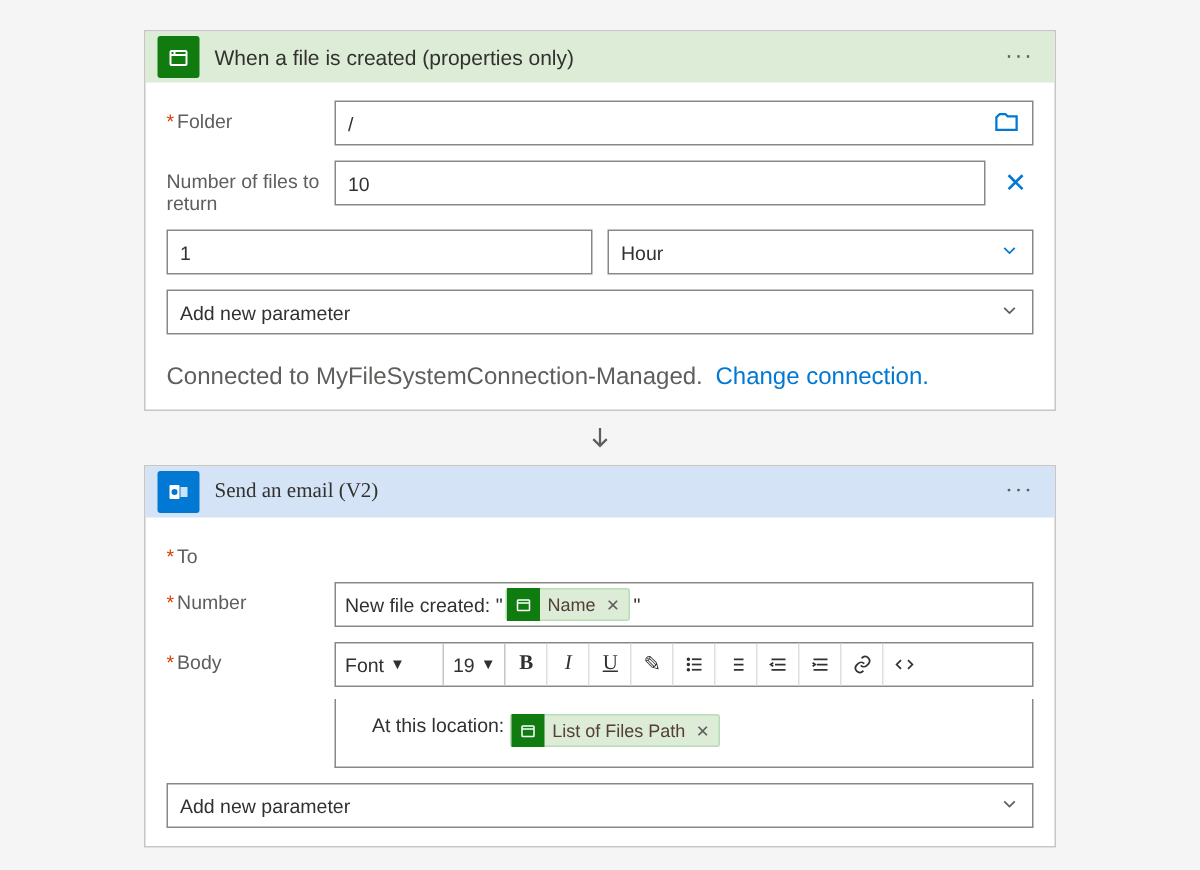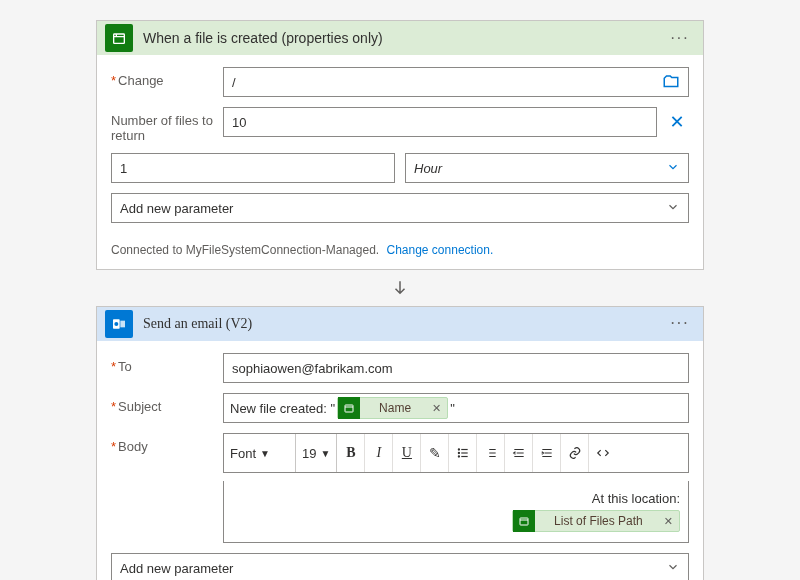--- a/index.html
+++ b/index.html
@@ -53,53 +53,53 @@
     font-size: 13px;
   }
   .input.with-icon { justify-content: space-between; }
   .icon-btn { width: 18px; height: 18px; display:flex; align-items:center; justify-content:center; color:#0078d4; cursor:pointer; flex-shrink:0; }
   .x-btn { width: 24px; color:#0078d4; cursor:pointer; font-size: 18px; text-align:center; }
   .section-label { color:#605e5c; margin: 8px 0 6px 0; }
   .two-col { display:flex; gap:10px; margin-bottom:10px; }
   .two-col .input { flex:1; }
   .select {
     flex:1; height:30px; border:1px solid #8a8886; background:#fff; padding:0 8px;
-    display:flex; align-items:center; justify-content:space-between; cursor:pointer;font-style:italic;
+    display:flex; align-items:center; justify-content:space-between; cursor:pointer;
   }
   .chev { color:#0078d4; }
   .add-param {
     height:30px; border:1px solid #8a8886; background:#fff; width:100%;
     display:flex; align-items:center; justify-content:space-between; padding:0 8px; cursor:pointer;gap:43px;
   }
   .footer {
-    padding: 8px 14px 12px; color:#605e5c; font-size: 12px;
+    padding: 8px 14px 12px; color:#605e5c; font-size: 16px;
   }
   .footer a { color:#0078d4; text-decoration:none; margin-left: 4px; }
   .token {
     display:inline-flex; align-items:center; height:22px; padding:0 6px 0 0;
     background:#dcecd6; border:1px solid #b8ddb4; border-radius:2px;
-    font-size:12px; color:#533f33; gap:19px; vertical-align:middle;
+    font-size:12px; color:#533f33; gap:5px; vertical-align:middle;
   }
   .token .tk-icon { width:22px; height:22px; background:#107c10; display:flex; align-items:center; justify-content:center; }
   .token .tk-icon svg { width:12px; height:12px; }
   .token .tk-x { color:#605e5c; font-size:11px; cursor:pointer; margin-left:2px; }
   .rich-input {
     flex:1; border:1px solid #8a8886; padding:3px 6px; min-height:30px;
     display:flex; align-items:center; flex-wrap:wrap; gap:2px; font-size:13px;
   }
   .toolbar {
-    border:1px solid #8a8886; height:40px; display:flex; align-items:stretch;
+    border:1px solid #8a8886; height:30px; display:flex; align-items:stretch;
   }
   .tb-sel { display:flex; align-items:center; padding:0 6px; gap:4px; border-right:1px solid #c8c6c4; cursor:pointer; }
   .tb-sel.font { min-width:72px; }
   .tb-btn { width:28px; display:flex; align-items:center; justify-content:center; border-right:1px solid #e1dfdd; cursor:pointer; font-family:serif; font-size:14px;}
   .tb-btn:last-child{border-right:none;}
   .body-edit {
-    border:1px solid #8a8886; border-top:none; padding:10px 8px; min-height:46px;
-    display:flex; align-items:flex-end; gap:4px; flex-wrap:wrap; font-size:13px;flex-direction:column;
+    border:1px solid #8a8886; border-top:none; padding:10px 24px; min-height:46px;
+    display:flex; align-items:flex-start; gap:4px; flex-wrap:wrap; font-size:13px;
   }
   .caret-down { font-size:10px; color:#323130; }
 </style>
 </head>
 <body>
 
 <div class="canvas">
 
   <div class="card">
     <div class="card-header green">
@@ -107,21 +107,21 @@
         <svg viewBox="0 0 24 24" fill="none" stroke="#fff" stroke-width="2">
             <rect x="4" y="6" width="16" height="14" rx="1"></rect>
             <path d="M4 10h16M8 6v4"></path>
           </svg>
       </div>
       <div class="hdr-title">When a file is created (properties only)</div>
       <div class="hdr-menu">···</div>
     </div>
     <div class="card-body">
       <div class="row">
-        <div class="label req">Change</div>
+        <div class="label req">Folder</div>
         <div class="field">
           <div class="input with-icon">
             <span>/</span>
             <span class="icon-btn">
               <svg viewBox="0 0 24 24" fill="none" stroke="#0078d4" stroke-width="2">
                   <path d="M3 7l3-3h5l2 2h8v12H3z"></path>
                 </svg>
             </span>
           </div>
         </div>
@@ -177,28 +177,23 @@
             <rect x="5" y="9" width="6" height="6" rx="3" fill="#0078d4"></rect>
             <rect x="14" y="7" width="7" height="10" fill="#fff" opacity="0.8"></rect>
           </svg>
       </div>
       <div class="hdr-title">Send an email (V2)</div>
       <div class="hdr-menu">···</div>
     </div>
     <div class="card-body">
       <div class="row">
         <div class="label req">To</div>
-        <div class="field">
-          <div class="input">
-              <span>sophiaowen@fabrikam.com</span>
-            </div>
-        </div>
-      </div>
-      <div class="row">
-        <div class="label req">Subject</div>
+      </div>
+      <div class="row">
+        <div class="label req">Number</div>
         <div class="field">
           <div class="rich-input">
             <span>New file created: "</span>
             <span class="token">
               <span class="tk-icon">
                   <svg viewBox="0 0 24 24" fill="none" stroke="#fff" stroke-width="2">
                     <rect x="4" y="6" width="16" height="14" rx="1"></rect>
                     <path d="M4 10h16"></path>
                   </svg>
                 </span>

